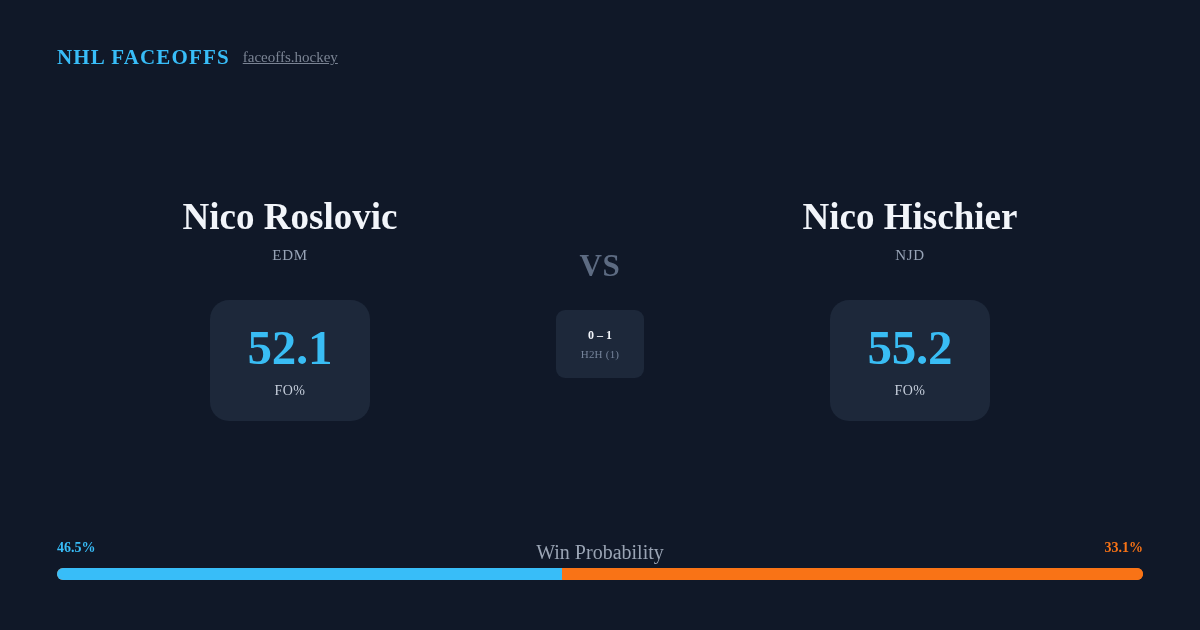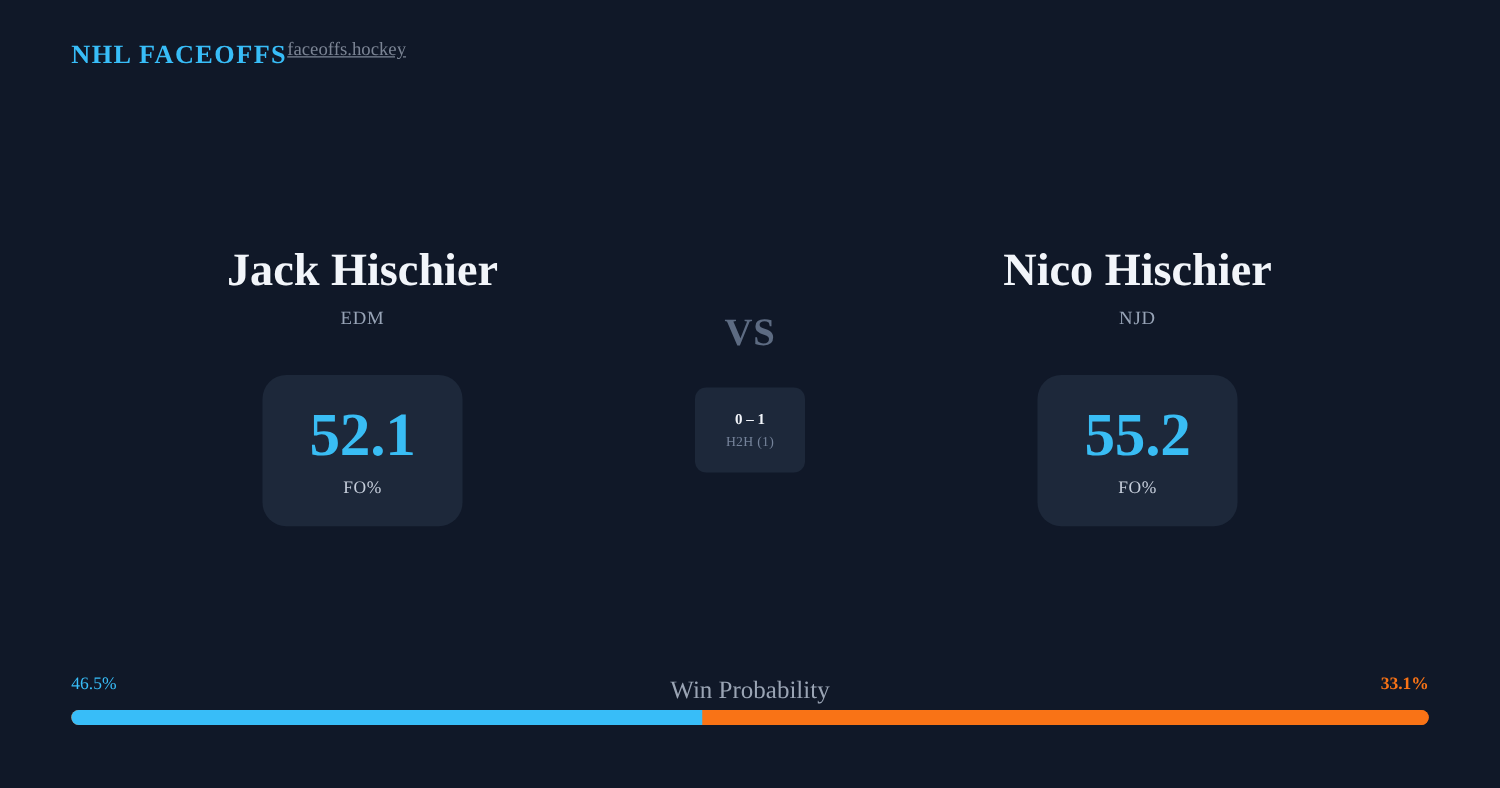--- a/index.html
+++ b/index.html
@@ -14,23 +14,24 @@
     background: #101828;
     font-family: "Liberation Serif", "DejaVu Serif", serif;
     position: relative;
     -webkit-font-smoothing: antialiased;
   }
 
   
   .header {
     position: absolute;
     left: 57px;
-    top: 33px;
-    display: flex;
-    align-items: flex-start;
+    top: 47px;
+    display: flex;
+    align-items: center;
+    gap: 13px;
   }
   .brand {
     font-family: "Liberation Serif", "DejaVu Serif", serif;
     font-size: 21px;
     font-weight: 700;
     letter-spacing: 0.055em;
     color: #38bdf8;
     line-height: 1;
   }
   .brand-sub {
@@ -169,21 +170,21 @@
   .wp-labels {
     position: relative;
     height: 18px;
   }
   .wp-left {
     position: absolute;
     left: 0;
     top: 0;
     font-family: "Liberation Serif", "DejaVu Serif", serif;
     font-size: 14px;
-    font-weight: 400;
+    font-weight: 700;
     color: #38bdf8;
     line-height: 1.2;
   }
   .wp-title {
     position: absolute;
     left: 0;
     right: 0;
     top: 0;
     text-align: center;
     font-family: "Liberation Serif", "DejaVu Serif", serif;
@@ -225,21 +226,21 @@
 <body>
 
 <div class="header">
   <span class="brand">NHL FACEOFFS</span>
   <span class="brand-sub">faceoffs.hockey</span>
 </div>
 
 <div class="matchup">
 
   <div class="player left">
-    <div class="player-name">Jack Hischier</div>
+    <div class="player-name">Nico Roslovic</div>
     <div class="player-team">EDM</div>
   </div>
 
   <div class="stat-card left">
     <div class="stat-value">52.1</div>
     <div class="stat-label">FO%</div>
   </div>
 
   <div class="center">
     <div class="vs-text">VS</div>

